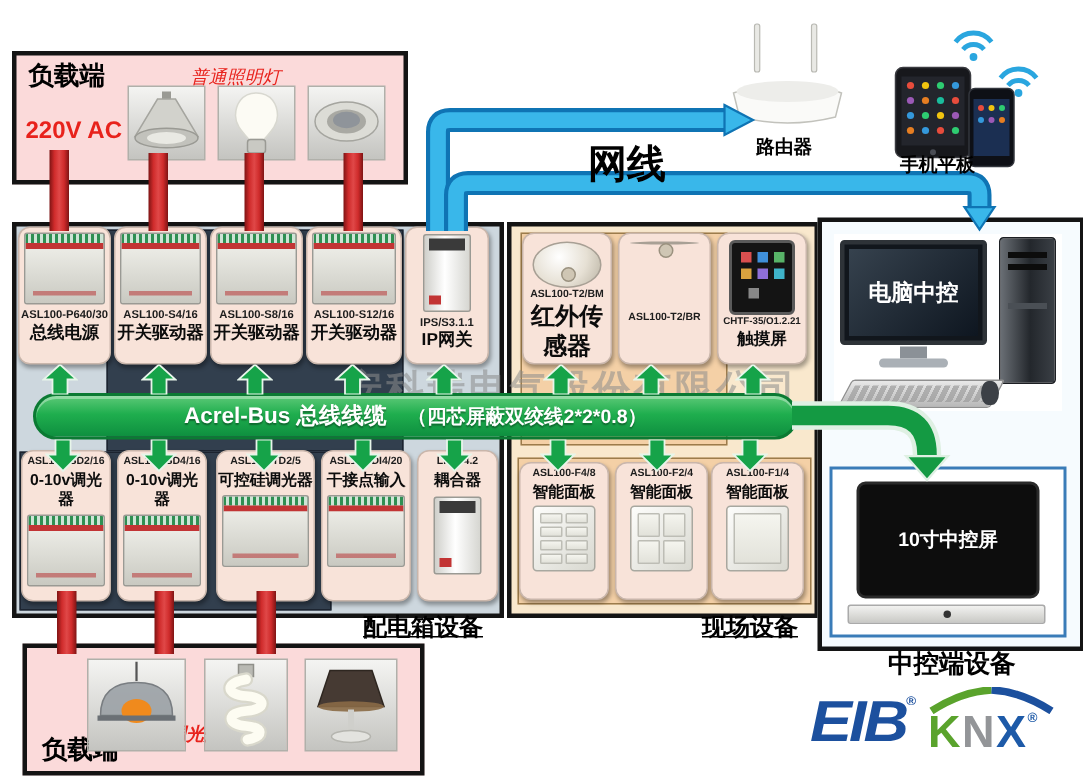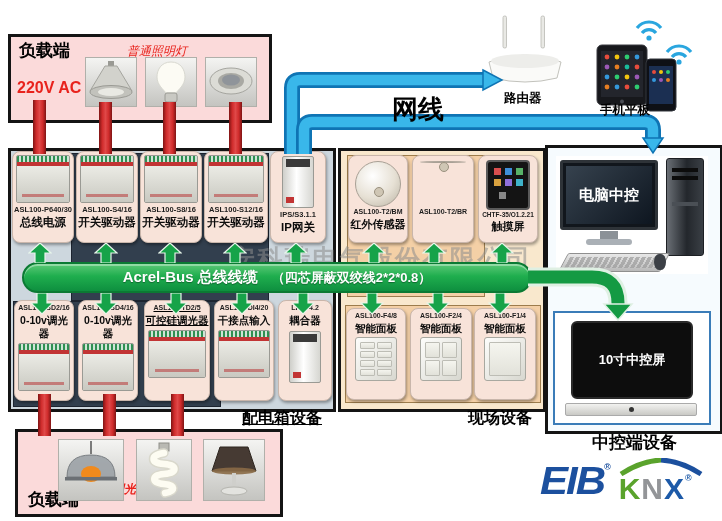--- a/index.html
+++ b/index.html
@@ -183,21 +183,21 @@
   </div>
   <div class="card r2" style="left:78px;top:300px;width:58px;height:97px;padding-top:2px;">
     <div class="model">ASL100-SD4/16</div>
     <div class="cname">0-10v调光器</div>
     <div class="din">
         <div class="din-dots"></div>
         <div class="din-red"></div>
         <div class="din-body"></div>
       </div>
   </div>
-  <div class="card r2" style="left:144px;top:300px;width:64px;height:97px;padding-top:2px;text-decoration:underline;">
+  <div class="card r2" style="left:144px;top:300px;width:64px;height:97px;padding-top:2px;">
     <div class="model">ASL100-TD2/5</div>
     <div class="cname">可控硅调光器</div>
     <div class="din">
         <div class="din-dots"></div>
         <div class="din-red"></div>
         <div class="din-body"></div>
       </div>
   </div>
   <div class="card r2" style="left:214px;top:300px;width:58px;height:97px;padding-top:2px;">
     <div class="model">ASL100-DI4/20</div>
@@ -218,21 +218,21 @@
   </div>
 
   <div class="panel" style="left:338px;top:148px;width:202px;height:258px;background:#f9e8cd;">
     <div class="peachin" style="left:6px;top:4px;width:136px;height:140px;"></div>
     <div class="peachin" style="left:4px;top:154px;width:194px;height:96px;"></div>
   </div>
 
   <div class="card" style="left:348px;top:155px;width:58px;height:86px;">
     <div class="sensor"></div>
     <div class="model" style="font-size:7px;">ASL100-T2/BM</div>
-    <div class="cname" style="font-size:11px;">红外传感器</div>
+    <div class="cname" style="font-size:16px;">红外传感器</div>
   </div>
   <div class="card" style="left:412px;top:155px;width:60px;height:86px;gap:44px;">
     <div class="sensor"></div>
     <div class="model" style="font-size:7px;">ASL100-T2/BR</div>
     <div class="cname" style="font-size:11px;">微波传感器</div>
   </div>
   <div class="card" style="left:478px;top:155px;width:58px;height:86px;">
     <div class="touch">
         <i></i>
       </div>
@@ -405,21 +405,21 @@
     <circle cx="15" cy="22" r="2.6" fill="#2aa6df"></circle>
   </svg>
   <svg style="position:absolute;left:664px;top:40px;z-index:4;" width="30" height="26" viewBox="0 0 30 26">
     <path d="M3 12 A15 15 0 0 1 27 12" stroke="#2aa6df" stroke-width="3.2" fill="none"></path>
     <path d="M8 17 A9 9 0 0 1 22 17" stroke="#2aa6df" stroke-width="3.2" fill="none"></path>
     <circle cx="15" cy="22" r="2.6" fill="#2aa6df"></circle>
   </svg>
   <div class="blabel" style="left:600px;top:102px;font-size:12.5px;">手机平板</div>
 
   <div class="blabel" style="left:242px;top:408px;font-size:16px;text-decoration:underline;">配电箱设备</div>
-  <div class="blabel" style="left:468px;top:408px;font-size:16px;">现场设备</div>
+  <div class="blabel" style="left:468px;top:408px;font-size:16px;text-decoration:underline;">现场设备</div>
   <div class="blabel" style="left:592px;top:431px;font-size:17px;">中控端设备</div>
 
   <div class="pipe" style="left:38px;top:394px;height:42px;"></div>
   <div class="pipe" style="left:103px;top:394px;height:42px;"></div>
   <div class="pipe" style="left:171px;top:394px;height:42px;"></div>
 
   <div class="loadbox" style="left:15px;top:429px;width:262px;height:82px;">
     <div class="tile" style="left:40px;top:7px;width:64px;height:60px;">
       <svg width="64" height="58">
           <line x1="32" y1="0" x2="32" y2="13" stroke="#555" stroke-width="1.5"></line>

